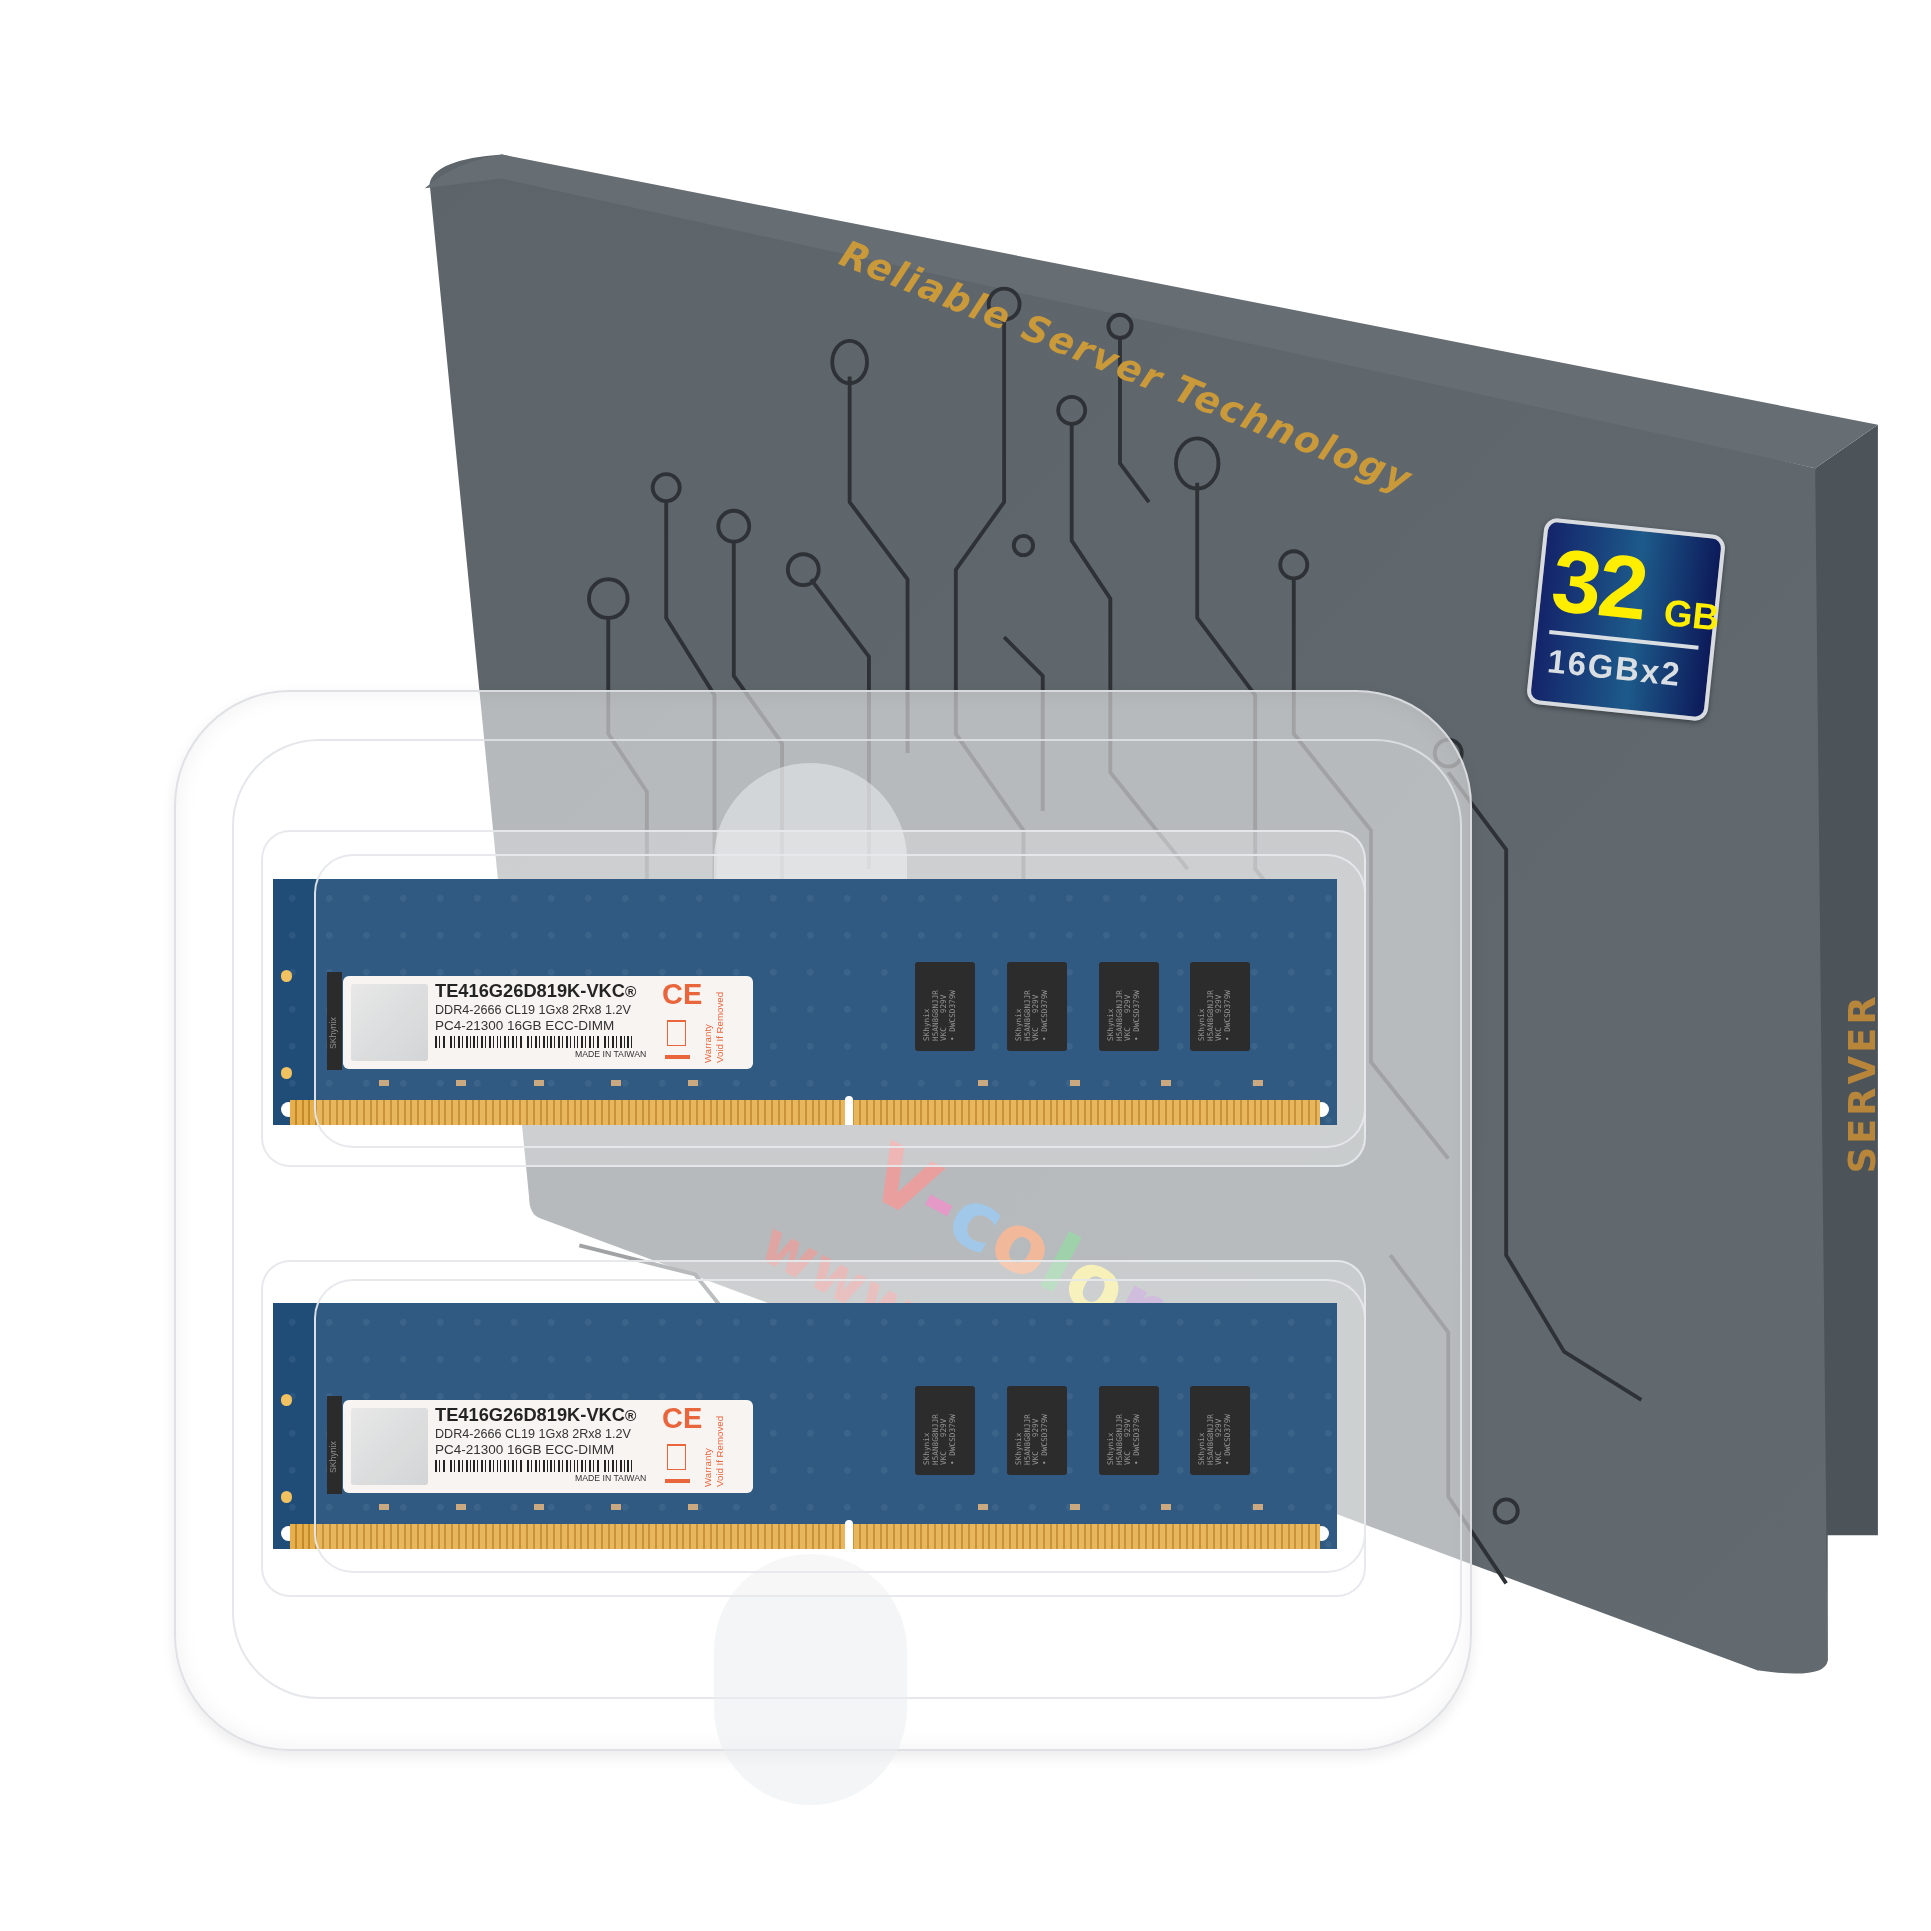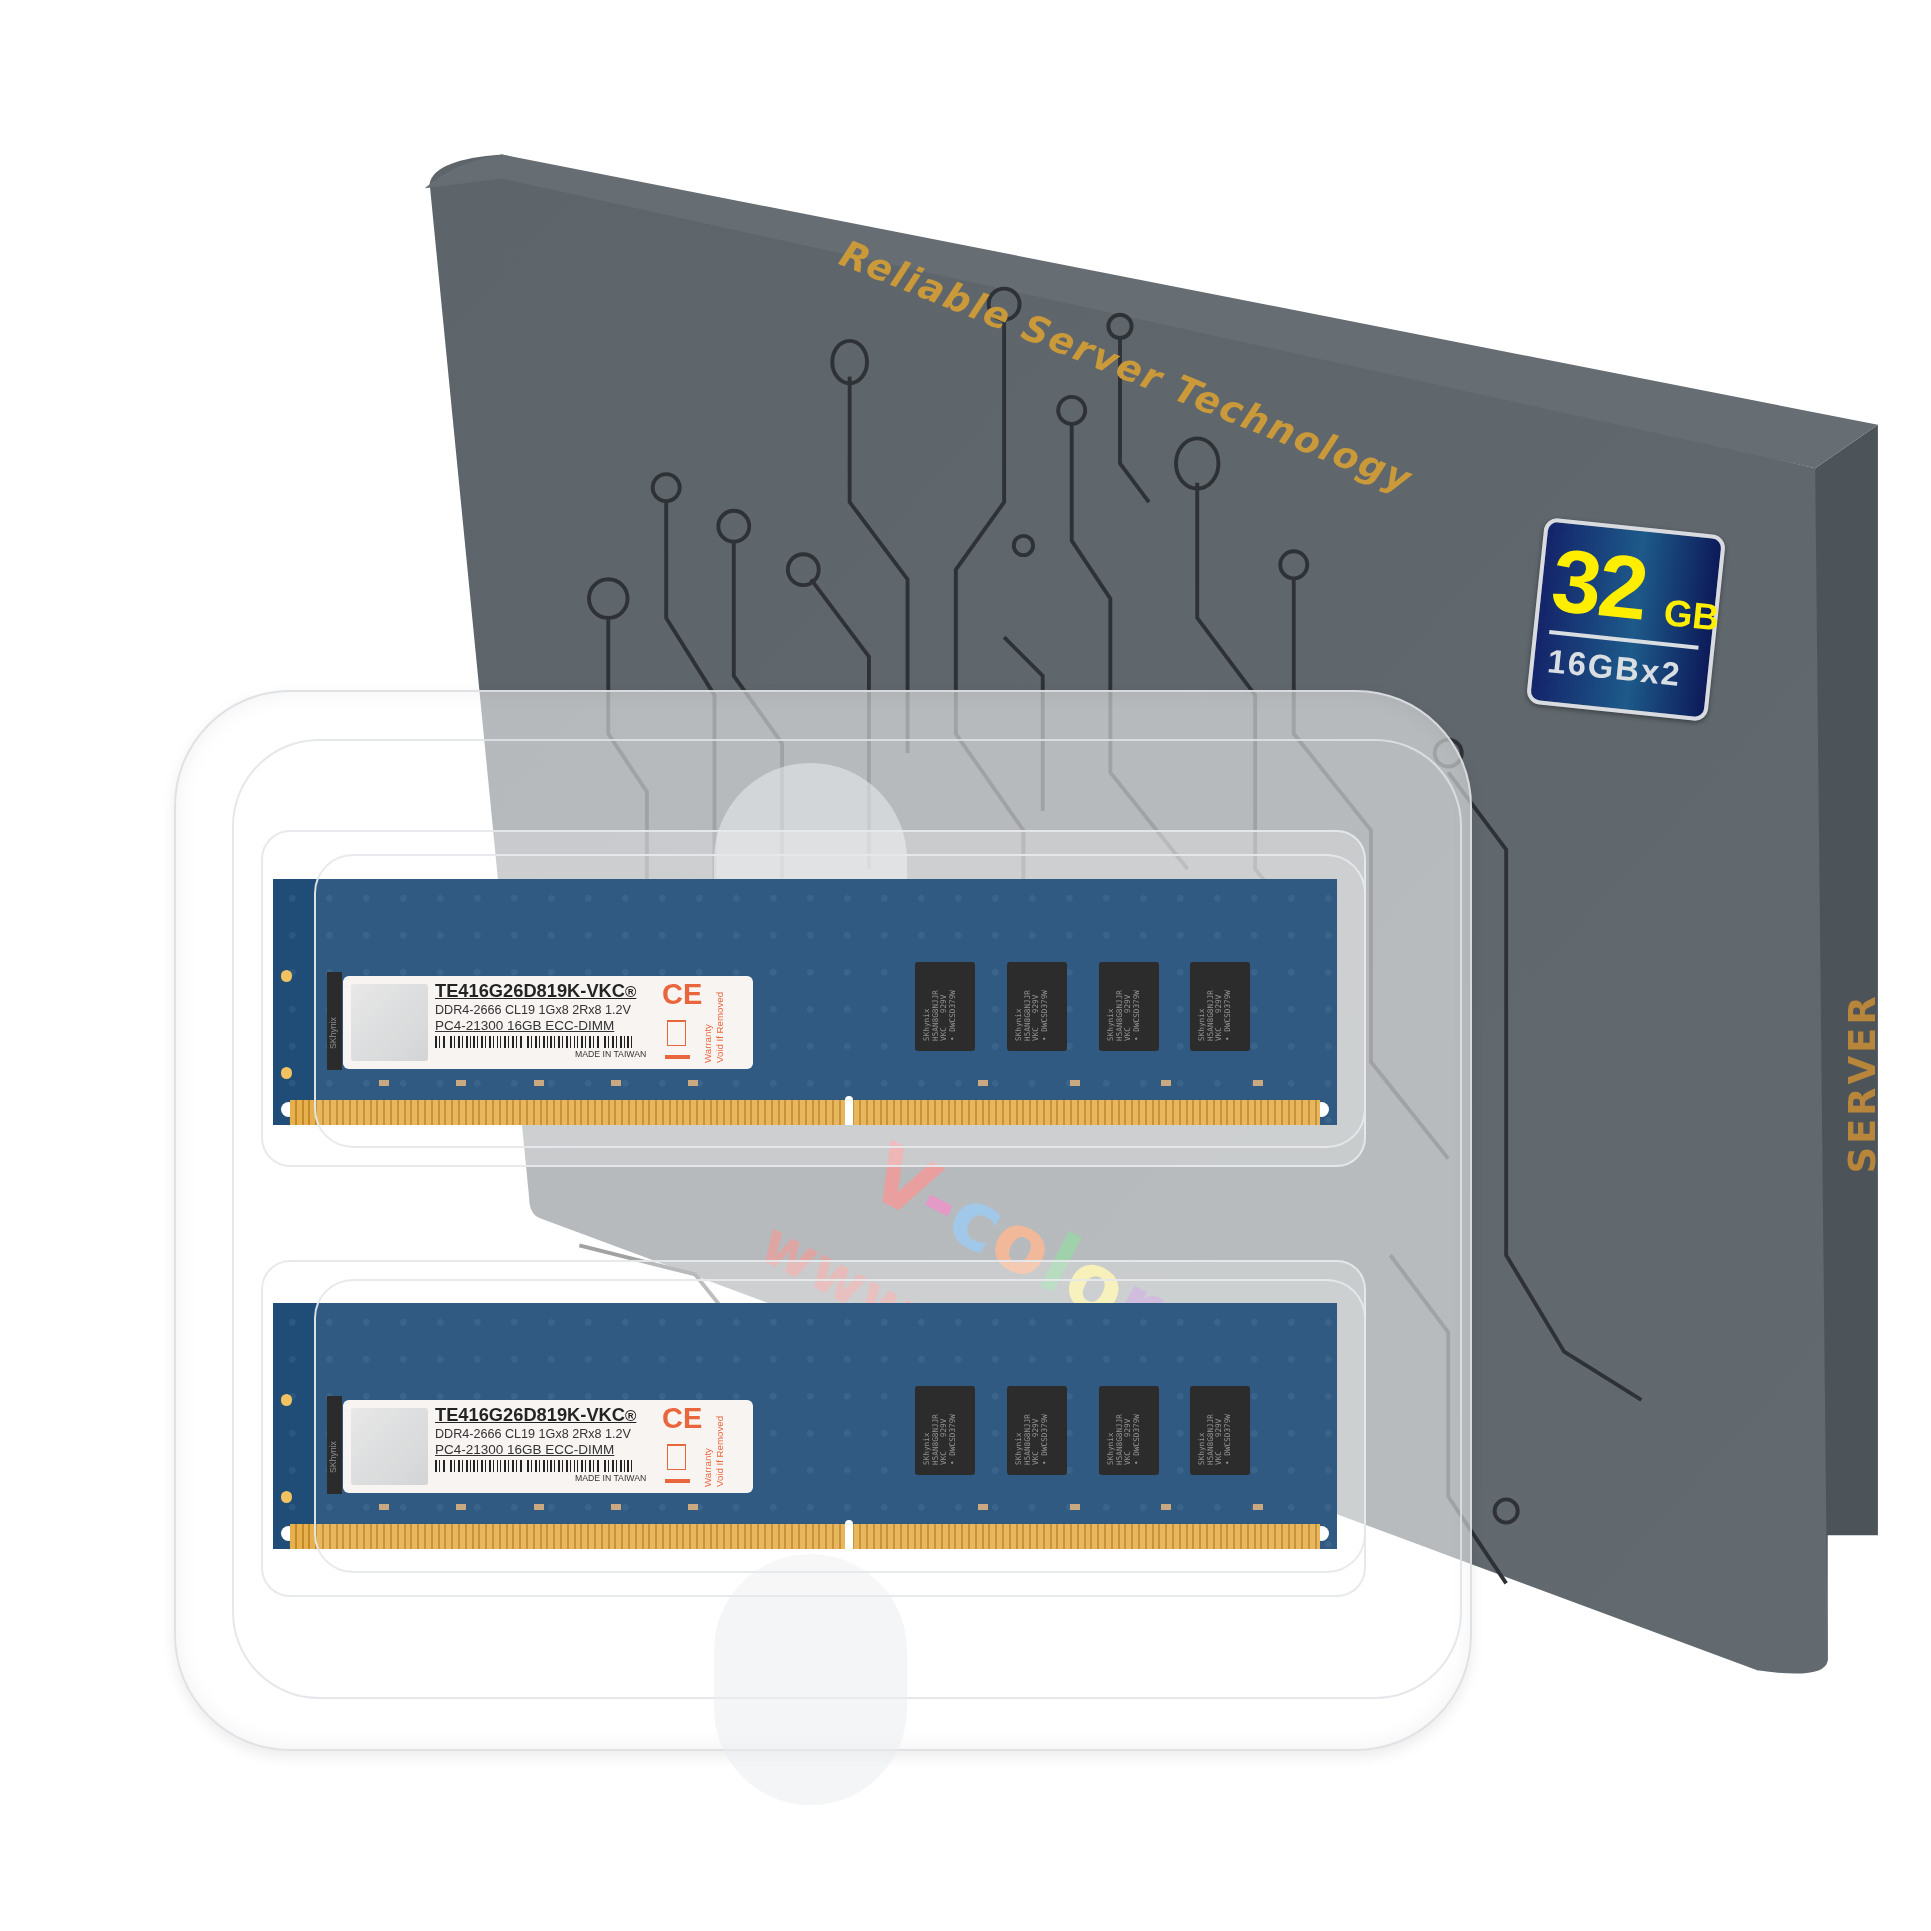--- a/index.html
+++ b/index.html
@@ -28,23 +28,23 @@
   
   .module{position:absolute;width:1064px;height:246px;background:#1f4d78;
     background-image:radial-gradient(circle at 19.3px 19.3px, rgba(255,255,255,.06) 2.9px, transparent 3.9px);background-size:37px 37px;}
   .module .edge{position:absolute;left:17.4px;right:17.4px;bottom:0;height:25px;
     background:repeating-linear-gradient(90deg,#e6b04f 0 4.8px,#c48a2a 4.8px 6.8px);}
   .module .notch{position:absolute;bottom:0;left:572px;width:7.7px;height:29px;background:#fff;border-radius:3.9px 3.9px 0 0;}
   .module .hole{position:absolute;width:11.6px;height:11.6px;border-radius:50%;background:#f2c260;}
   .module .mhole{position:absolute;bottom:7.7px;width:15.4px;height:15.4px;border-radius:50%;background:#fff;}
   .label{position:absolute;left:70px;top:97px;width:410px;height:93px;background:#f7f3f1;border-radius:5.8px;}
   .label .holo{position:absolute;left:7.7px;top:7.7px;width:77px;height:77px;background:linear-gradient(135deg,#e6e6e6,#cfd1d3);border-radius:2.9px;}
-  .label .pn{position:absolute;left:92px;top:3.9px;font:bold 18.3px "Liberation Sans",sans-serif;color:#111;text-decoration:underline;}
+  .label .pn{position:absolute;left:92px;top:3.9px;font:bold 18.3px "Liberation Sans",sans-serif;color:#111;}
   .label .l2,.label .l3{position:absolute;left:92px;font:12.6px "Liberation Sans",sans-serif;color:#222;}
-  .label .l2{top:27px;} .label .l3{top:42px;font-size:13.5px;text-decoration:underline;}
+  .label .l2{top:27px;} .label .l3{top:42px;font-size:13.5px;}
   .label .bar{position:absolute;left:92px;top:60px;width:198px;height:11.6px;
     background:repeating-linear-gradient(90deg,#111 0 1.9px,transparent 1.9px 3.9px,#111 3.9px 4.8px,transparent 4.8px 7.7px);}
   .label .mit{position:absolute;left:232px;top:73px;font:8.7px "Liberation Sans",sans-serif;color:#222;}
   .label .ce{position:absolute;left:319px;top:1.9px;color:#e8582c;font:bold 29px "Liberation Sans",sans-serif;}
   .label .bin{position:absolute;left:324px;top:44px;width:17.4px;height:23px;border:1.9px solid #e8582c;border-top-width:2.9px;}
   .label .binbar{position:absolute;left:322px;top:79px;width:25px;height:3.9px;background:#e8582c;}
   .label .warr{position:absolute;left:359px;top:87px;transform:rotate(-90deg);transform-origin:0 0;
     color:#e8582c;font:9.7px "Liberation Sans",sans-serif;line-height:11.6px;white-space:nowrap;}
   .label .reg{font-size:15.4px;}
   .sk-left{position:absolute;left:54px;top:93px;width:15.4px;height:98px;background:#1a1a1a;}

